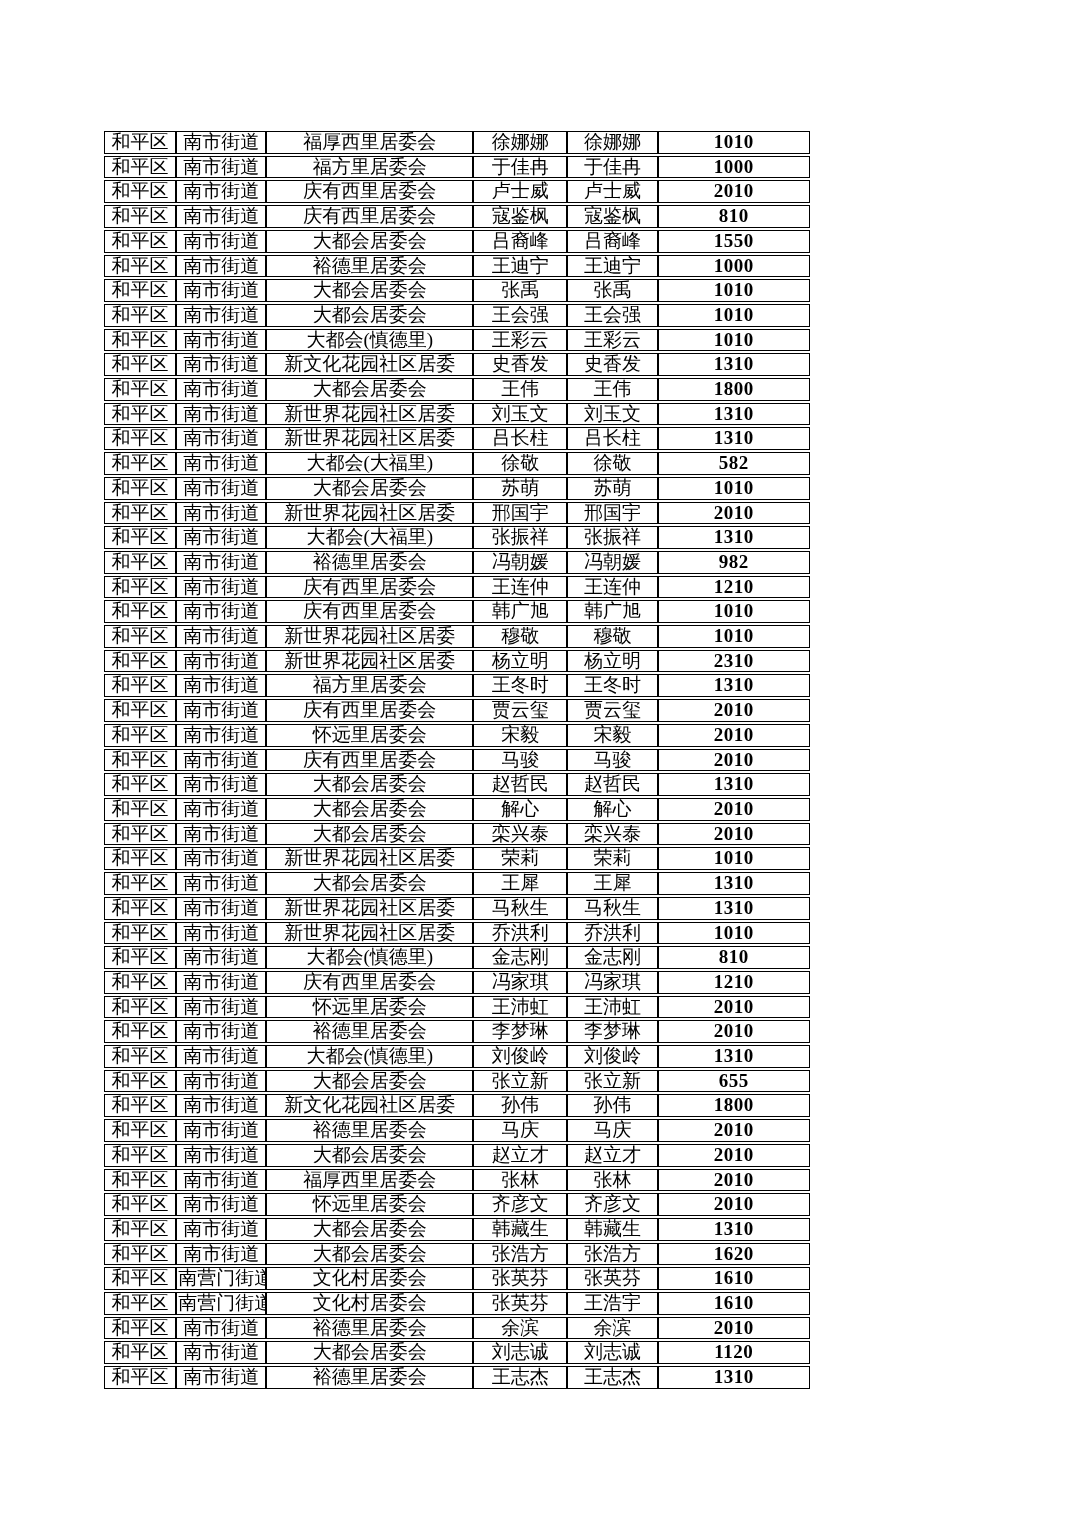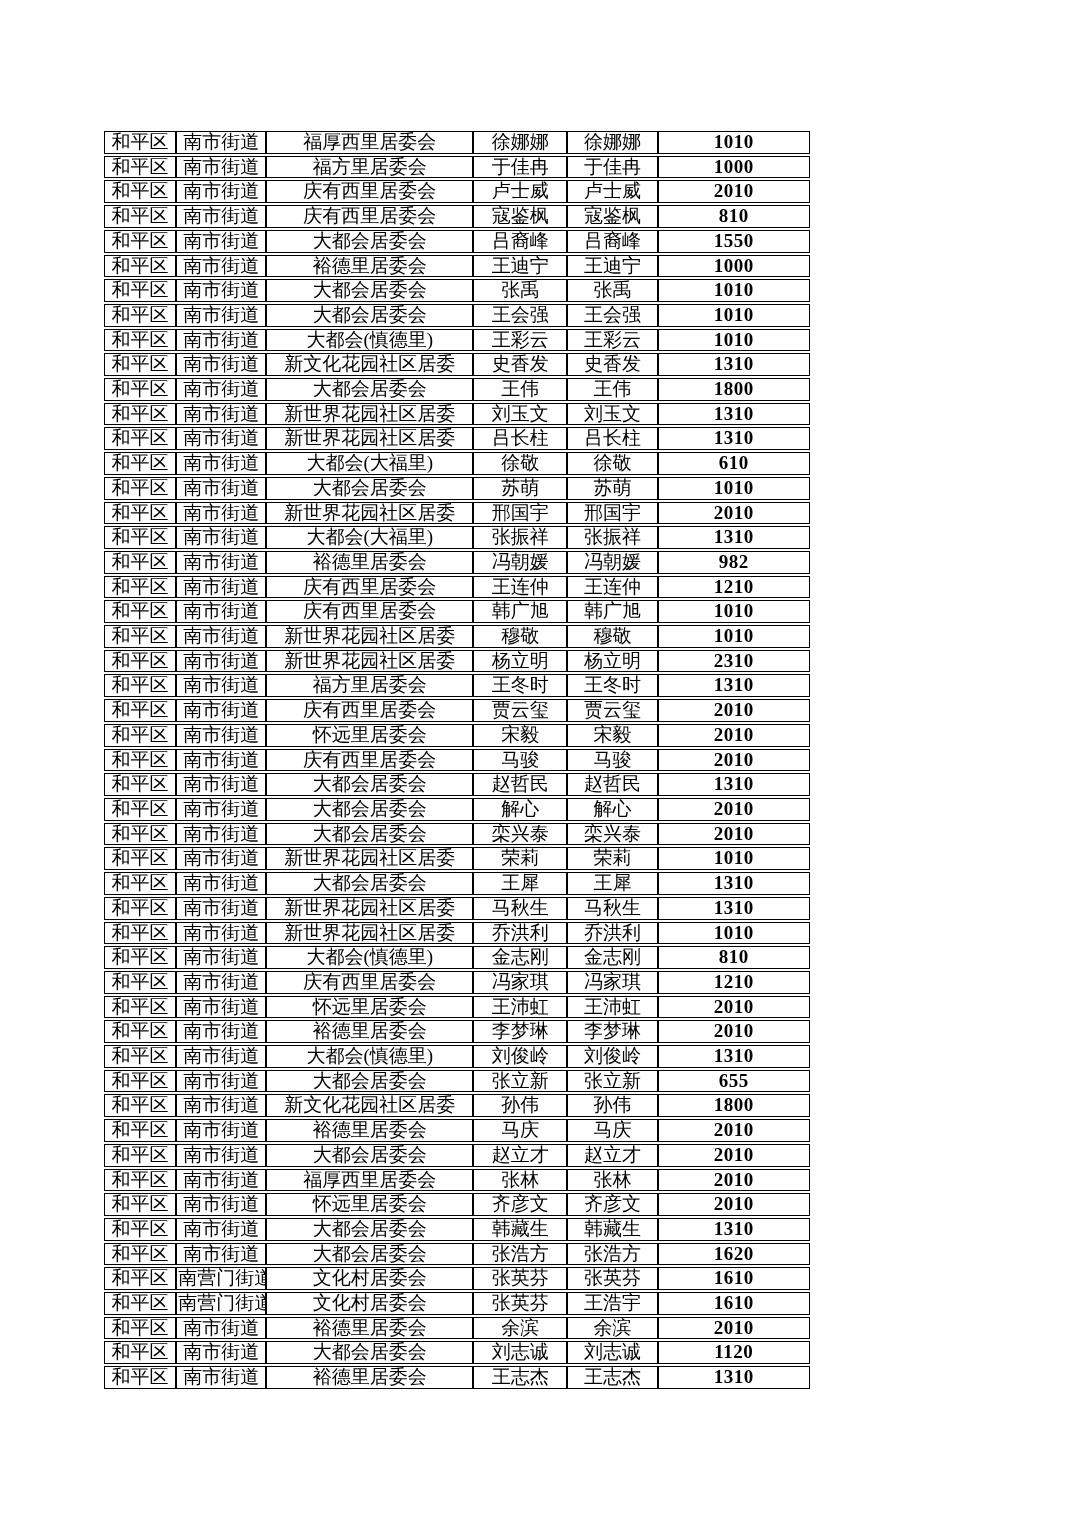--- a/index.html
+++ b/index.html
@@ -171,21 +171,21 @@
     <td class="col-name1">吕长柱</td>
     <td class="col-name2">吕长柱</td>
     <td class="col-amount">1310</td>
   </tr>
         <tr>
     <td class="col-district">和平区</td>
     <td class="col-street">南市街道</td>
     <td class="col-committee">大都会(大福里)</td>
     <td class="col-name1">徐敬</td>
     <td class="col-name2">徐敬</td>
-    <td class="col-amount">610</td>
+    <td class="col-amount">582</td>
   </tr>
         <tr>
     <td class="col-district">和平区</td>
     <td class="col-street">南市街道</td>
     <td class="col-committee">大都会居委会</td>
     <td class="col-name1">苏萌</td>
     <td class="col-name2">苏萌</td>
     <td class="col-amount">1010</td>
   </tr>
         <tr>

